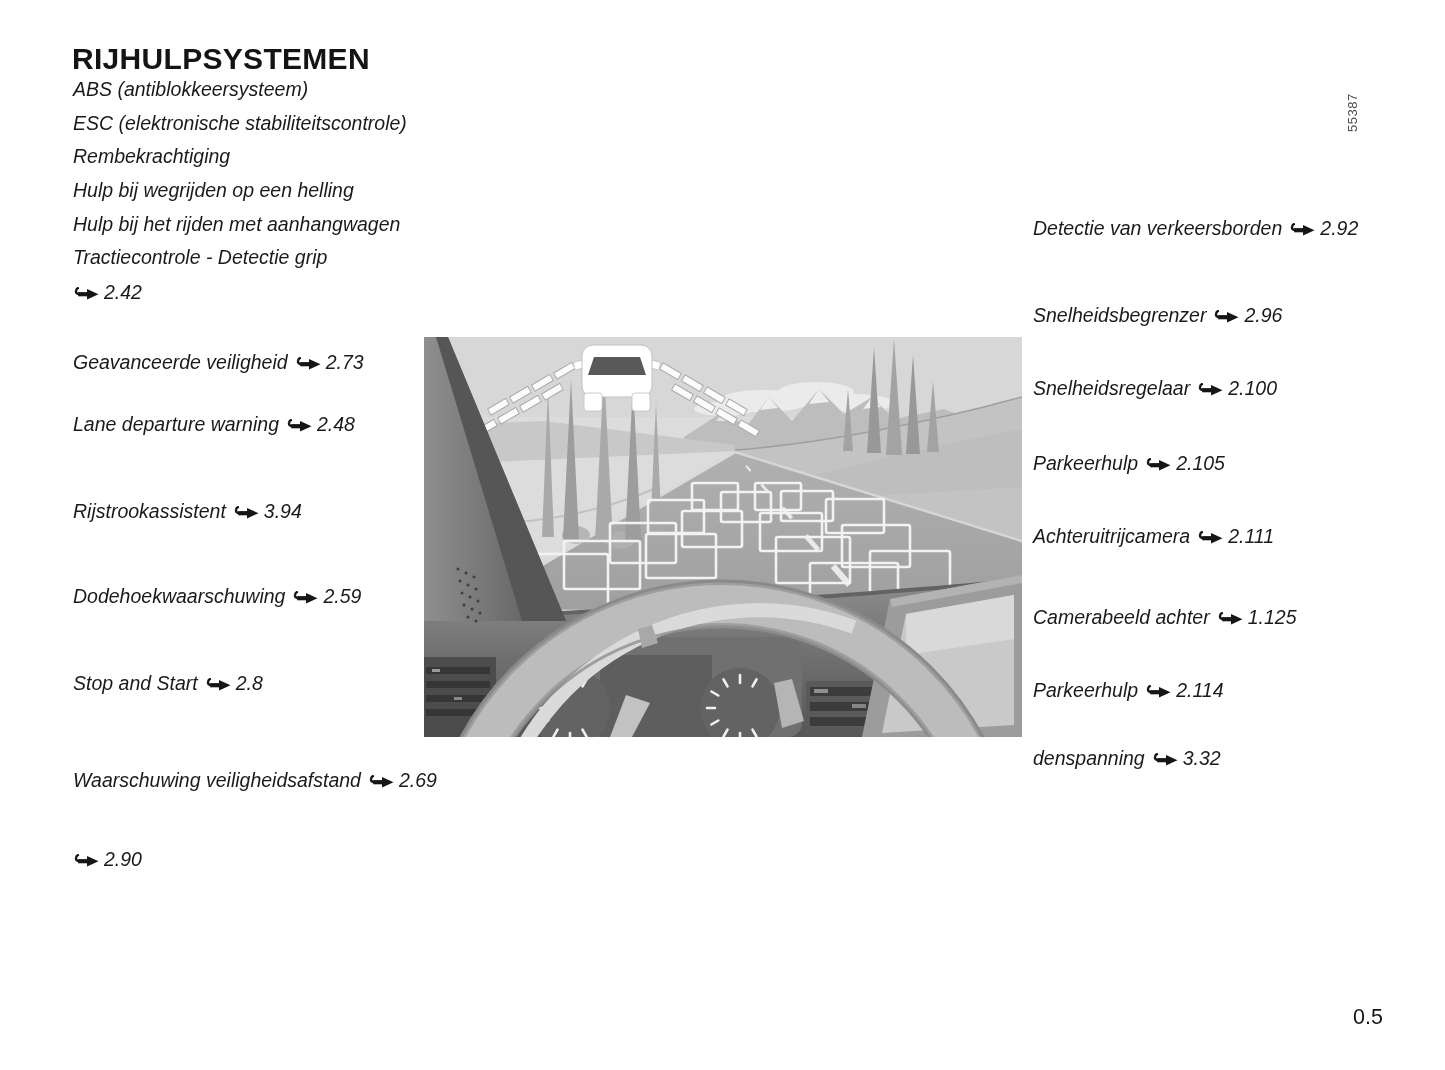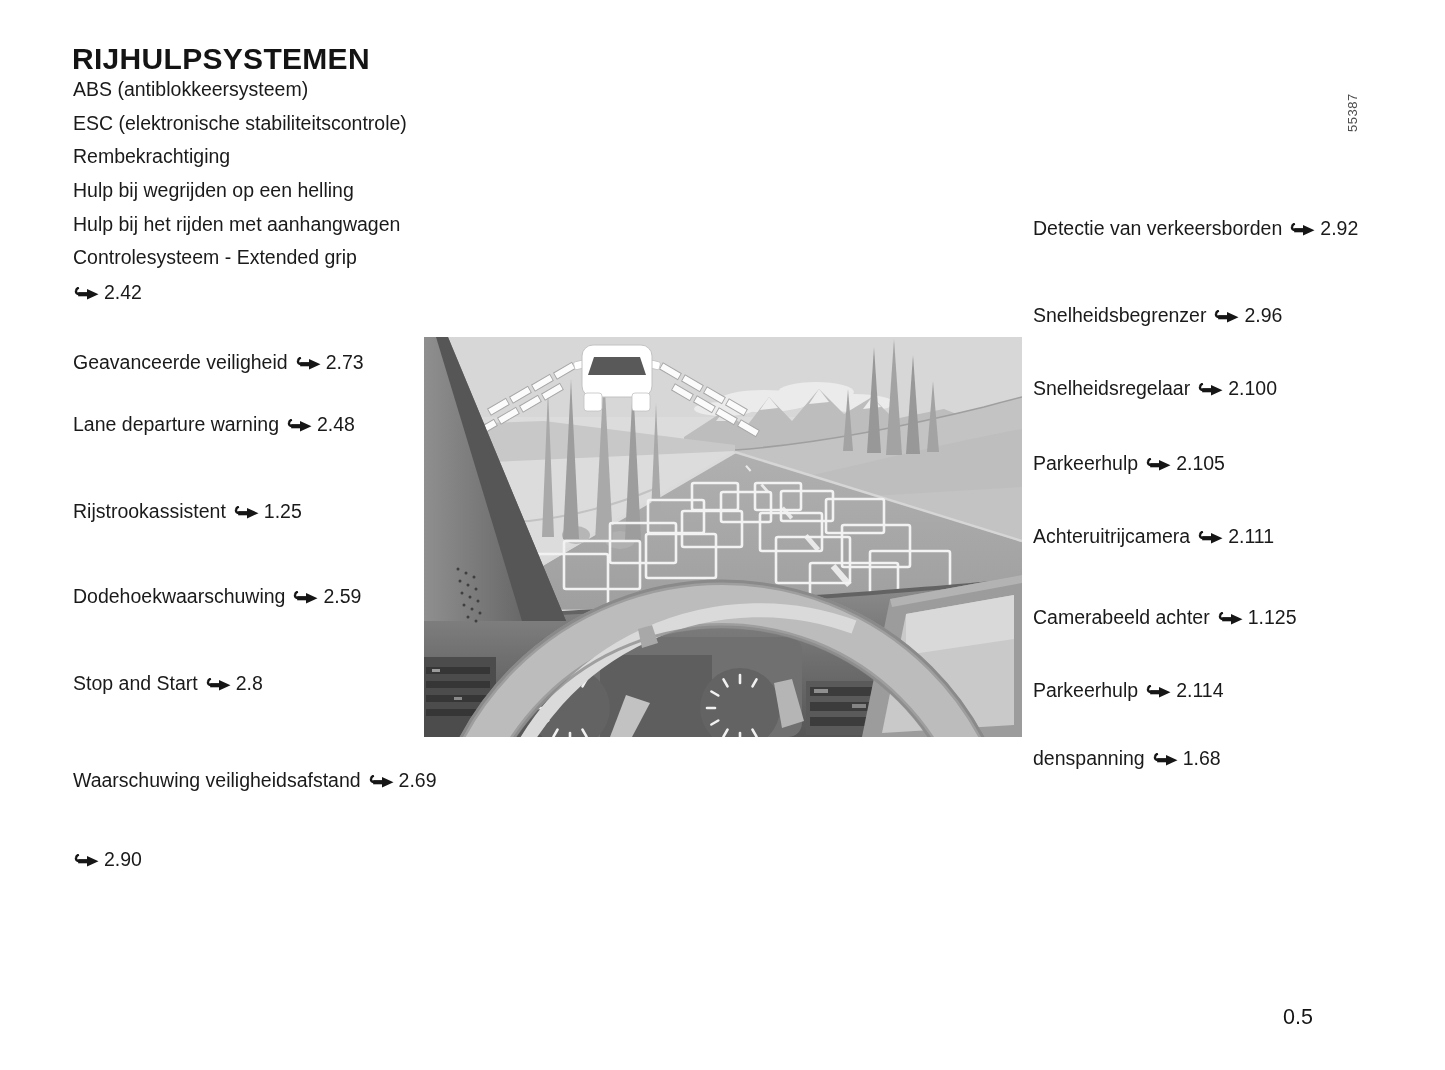--- a/index.html
+++ b/index.html
@@ -10,41 +10,42 @@
     color:#1a1a1a;
   }
   .page-title{
     position:absolute;left:72px;top:22px;
     font-size:30px;font-weight:bold;letter-spacing:.3px;color:#141414;
     white-space:nowrap;
   }
   .entry{
     position:absolute;font-size:19.5px;line-height:24px;color:#1a1a1a;
     white-space:nowrap;
+    font-style:italic;
   }
   .col-left .entry{left:73px;}
   .col-right .entry{left:1033px;}
   .entry.two-line{white-space:normal;line-height:23.5px;}
   .jline{display:block;text-align:justify;text-align-last:justify;}
   .l2{display:block;}
   .arr{
     width:26px;height:14px;display:inline-block;vertical-align:-2px;
     margin:0 5px 0 7px;color:#161616;
   }
   .entry.ref-only .arr{margin-left:0;}
   .pg{display:inline;}
   .photo-ref{
     position:absolute;left:1345px;top:84px;width:16px;height:58px;
     font-size:13px;letter-spacing:.5px;color:#4d4d4d;
     writing-mode:vertical-rl;transform:rotate(180deg);
     text-align:center;
   }
   .page-num{
     position:absolute;left:1283px;top:1005px;width:100px;
-    text-align:left;font-size:21.5px;color:#141414;
+    text-align:right;font-size:21.5px;color:#141414;
   }
   .illus{
     position:absolute;left:424px;top:337px;width:598px;height:400px;
   }
   .illus svg{display:block;width:598px;height:400px;}
 </style>
 </head>
 <body>
 
 <svg width="0" height="0" style="position:absolute">
@@ -56,40 +57,40 @@
 </svg>
 
 <h1 class="page-title">RIJHULPSYSTEMEN</h1>
 
 <div class="col-left">
   <div class="entry" style="top:77px"><span class="lbl">ABS (antiblokkeersysteem)</span></div>
   <div class="entry" style="top:111px"><span class="lbl">ESC (elektronische stabiliteitscontrole)</span></div>
   <div class="entry" style="top:144px"><span class="lbl">Rembekrachtiging</span></div>
   <div class="entry" style="top:178px"><span class="lbl">Hulp bij wegrijden op een helling</span></div>
   <div class="entry" style="top:212px"><span class="lbl">Hulp bij het rijden met aanhangwagen</span></div>
-  <div class="entry" style="top:245px"><span class="lbl">Controlesysteem - Extended grip</span></div>
+  <div class="entry" style="top:245px"><span class="lbl">Tractiecontrole - Detectie grip</span></div>
   <div class="entry ref-only" style="top:280px">
     <svg class="arr">
         <use href="#arr"></use>
       </svg><span class="pg">2.42</span>
   </div>
   <div class="entry" style="top:350px">
     <span class="lbl">Geavanceerde veiligheid</span><svg class="arr">
         <use href="#arr"></use>
       </svg><span class="pg">2.73</span>
   </div>
   <div class="entry" style="top:412px">
     <span class="lbl">Lane departure warning</span><svg class="arr">
         <use href="#arr"></use>
       </svg><span class="pg">2.48</span>
   </div>
   <div class="entry" style="top:499px">
     <span class="lbl">Rijstrookassistent</span><svg class="arr">
         <use href="#arr"></use>
-      </svg><span class="pg">1.25</span>
+      </svg><span class="pg">3.94</span>
   </div>
   <div class="entry" style="top:584px">
     <span class="lbl">Dodehoekwaarschuwing</span><svg class="arr">
         <use href="#arr"></use>
       </svg><span class="pg">2.59</span>
   </div>
   <div class="entry" style="top:671px">
     <span class="lbl">Stop and Start</span><svg class="arr">
         <use href="#arr"></use>
       </svg><span class="pg">2.8</span>
@@ -138,21 +139,21 @@
       </svg><span class="pg">1.125</span>
   </div>
   <div class="entry" style="top:678px">
     <span class="lbl">Parkeerhulp</span><svg class="arr">
         <use href="#arr"></use>
       </svg><span class="pg">2.114</span>
   </div>
   <div class="entry two-line" style="top:747px;width:341px">
     <span class="l2"><span class="lbl">denspanning</span><svg class="arr">
           <use href="#arr"></use>
-        </svg><span class="pg">1.68</span></span>
+        </svg><span class="pg">3.32</span></span>
   </div>
   <div class="entry two-line" style="top:835px;width:341px">
   </div>
 </div>
 
 <div class="illus">
 <svg viewBox="0 0 598 400">
   <defs>
     <linearGradient id="dashg" x1="0" y1="0" x2="0" y2="1">
       <stop offset="0" stop-color="#8d8d8d"></stop>

